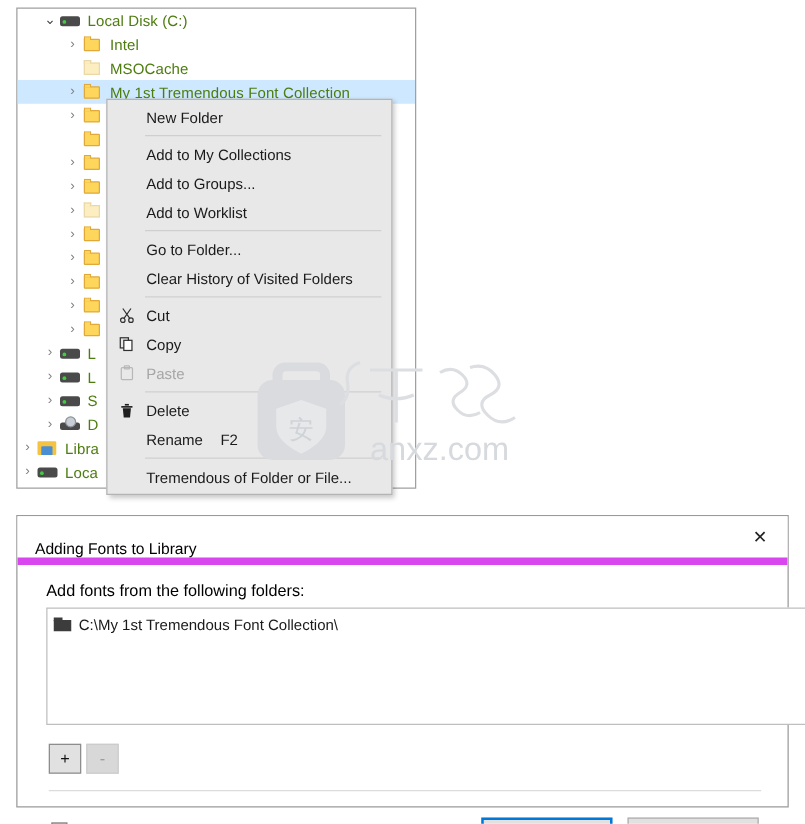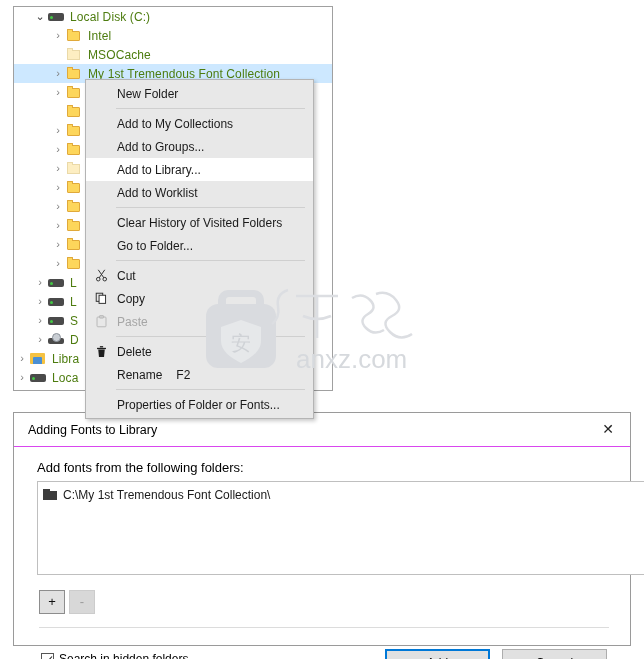--- a/index.html
+++ b/index.html
@@ -232,23 +232,23 @@
     height: 234px;
     background: #ffffff;
     border: 1px solid #9a9a9a;
     box-sizing: border-box;
     z-index: 20;
   }
   #dialog-titlebar {
     position: relative;
     height: 33px;
     background: #ffffff;
-    border-bottom: 1px solid #d946ef;
-    display: flex;
-    align-items: center;
+    border-bottom: 6px solid #d946ef;
+    display: flex;
+    align-items: flex-end;
   }
   #dialog-title {
     padding-left: 14px;
     font-size: 12.5px;
     color: #000;
   }
   #dialog-close {
     position: absolute;
     right: 0;
     top: 0;
@@ -547,36 +547,32 @@
     </div>
     <div class="menu-sep"></div>
     <div class="menu-item">
       <span class="menu-icon"></span>
       <span class="menu-label">Add to My Collections</span>
     </div>
     <div class="menu-item">
       <span class="menu-icon"></span>
       <span class="menu-label">Add to Groups...</span>
     </div>
-    <div class="menu-item hovered">
-      <span class="menu-icon"></span>
-      <span class="menu-label">Add to Library...</span>
-    </div>
     <div class="menu-item">
       <span class="menu-icon"></span>
       <span class="menu-label">Add to Worklist</span>
     </div>
     <div class="menu-sep"></div>
     <div class="menu-item">
       <span class="menu-icon"></span>
+      <span class="menu-label">Go to Folder...</span>
+    </div>
+    <div class="menu-item">
+      <span class="menu-icon"></span>
       <span class="menu-label">Clear History of Visited Folders</span>
-    </div>
-    <div class="menu-item">
-      <span class="menu-icon"></span>
-      <span class="menu-label">Go to Folder...</span>
     </div>
     <div class="menu-sep"></div>
     <div class="menu-item">
       <span class="menu-icon">
         <svg width="13" height="13" viewBox="0 0 16 16">
           <g stroke="#303030" stroke-width="1.2" fill="none">
             <circle cx="4" cy="12.5" r="2.2"></circle>
             <circle cx="12" cy="12.5" r="2.2"></circle>
             <path d="M5 11 L12 1 M11 11 L4 1"></path>
           </g>
@@ -620,21 +616,21 @@
       <span class="menu-label">Delete</span>
     </div>
     <div class="menu-item">
       <span class="menu-icon"></span>
       <span class="menu-label">Rename</span>
       <span class="menu-shortcut">F2</span>
     </div>
     <div class="menu-sep"></div>
     <div class="menu-item">
       <span class="menu-icon"></span>
-      <span class="menu-label">Properties of Folder or Fonts...</span>
+      <span class="menu-label">Tremendous of Folder or File...</span>
     </div>
   </div>
 
 <div id="watermark">
   <svg width="320" height="130" viewBox="0 0 320 130" xmlns="http://www.w3.org/2000/svg">
     <g fill="#d9dbdf">
       <path d="M28 22 h26 a10 10 0 0 1 10 10 v4 h-8 v-4 a3 3 0 0 0 -3 -3 h-24 a3 3 0 0 0 -3 3 v4 h-8 v-4 a10 10 0 0 1 10 -10 z"></path>
       <rect x="6" y="36" width="70" height="64" rx="12"></rect>
     </g>
     <path d="M41 52 l20 7 v14 c0 10 -10 17 -20 22 c-10 -5 -20 -12 -20 -22 v-14 z" fill="#e6e8ea"></path>

